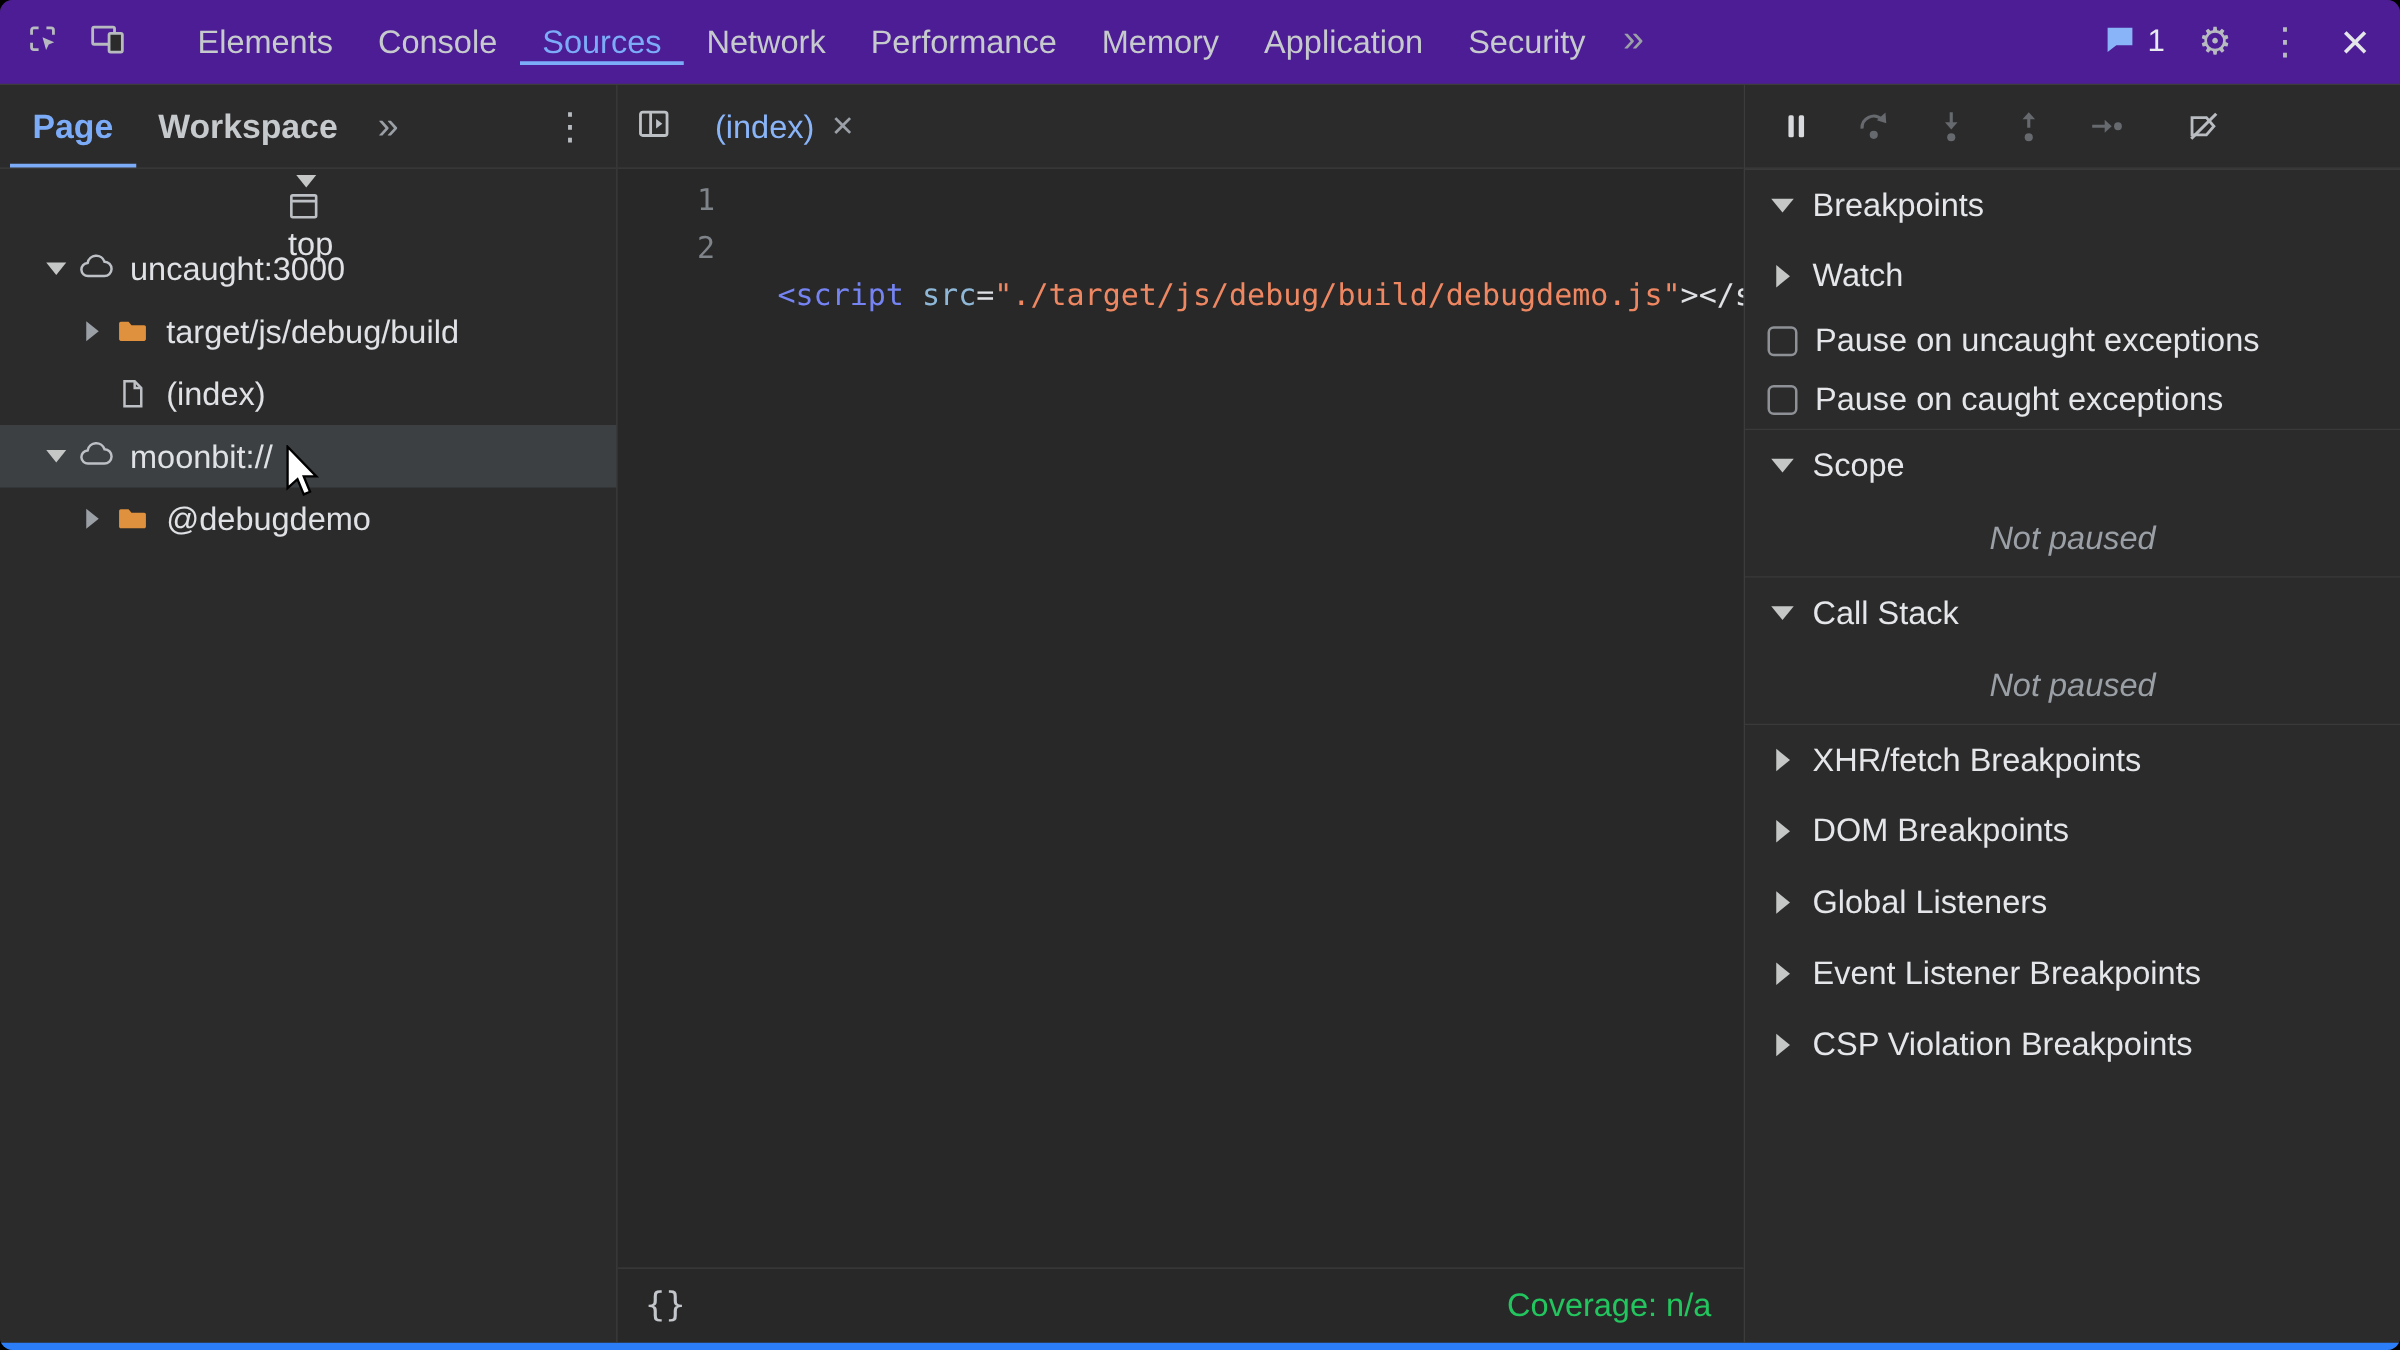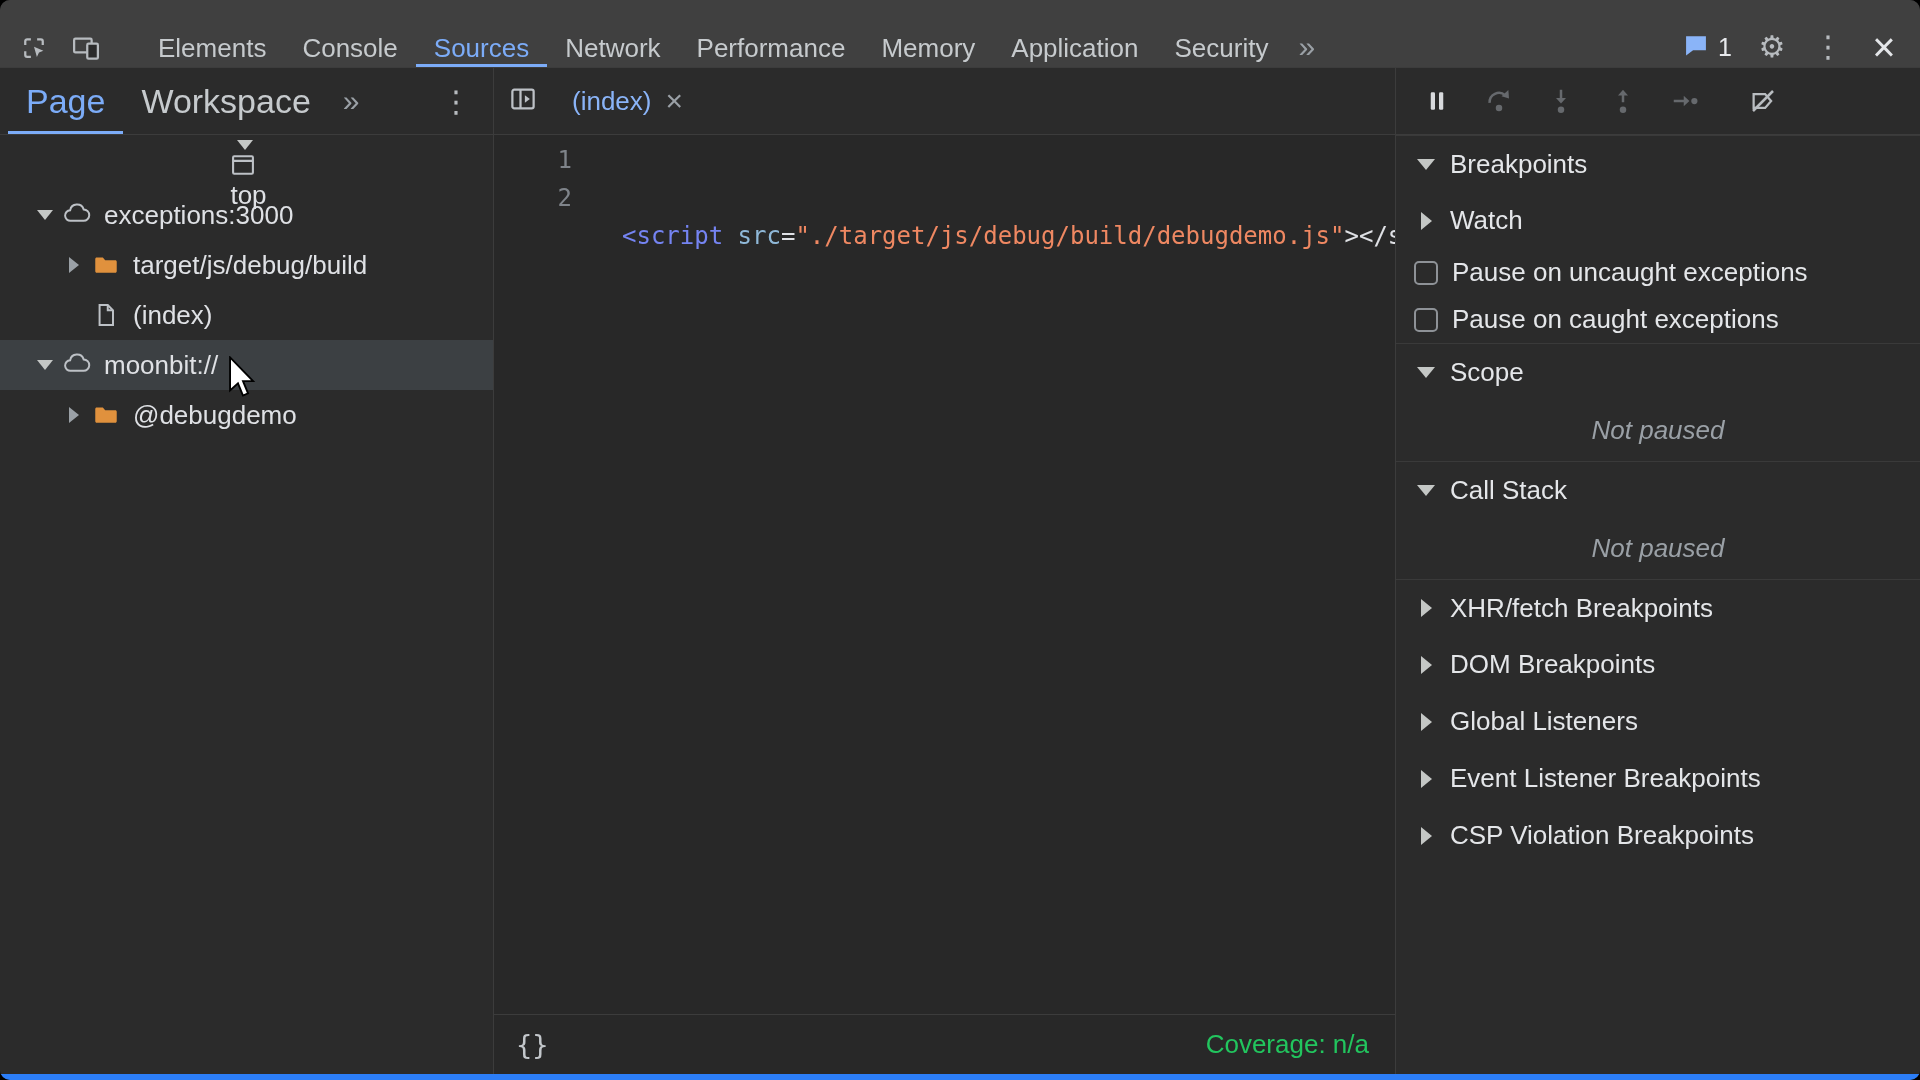--- a/index.html
+++ b/index.html
@@ -2,21 +2,21 @@
 <html><head>
 <meta charset="utf-8">
 <style>
   * { margin:0; padding:0; box-sizing:border-box; }
   html,body { width:1920px; height:1080px; background:#000; overflow:hidden;
               font-family:"Liberation Sans", sans-serif; }
   .devtools { position:relative; width:1920px; height:1080px; background:#2b2b2b;
               color:#dfe1e5; border-radius:10px; overflow:hidden; }
 
   
-  .topbar { display:flex; align-items:flex-end; height:68px; background:#404040;
+  .topbar { display:flex; align-items:center; height:68px; background:#4c1d95;
             border-bottom:1px solid #3c3c3c; padding-left:8px; }
   button { background:none; border:none; color:inherit; font:inherit; cursor:pointer; }
   .icon-btn { width:52px; display:flex; align-items:center; justify-content:center;
               color:#b7bbbf; flex:none; }
   .tabs { display:flex; align-items:stretch; margin-left:28px; }
   .tab { display:flex; align-items:center; padding:0 18px; font-size:26px; color:#c6cacd;
          border-bottom:3px solid transparent; padding-top:3px; cursor:pointer; }
   .tab.active { color:#7cacf8; border-bottom-color:#7cacf8; }
   .tab.more { font-size:30px; color:#9aa0a6; padding:0 12px; }
   .topbar-right { margin-left:auto; display:flex; align-items:center; gap:4px; padding-right:10px; }
@@ -26,22 +26,22 @@
   .msg-count { font-size:25px; color:#e8eaed; }
 
   
   .main { display:flex; height:1006px; }
 
   
   .navigator { width:494px; flex:none; border-right:1px solid #3c3c3c;
                background:#2b2b2b; display:flex; flex-direction:column; position:relative; }
   .nav-header { height:67px; flex:none; border-bottom:1px solid #3c3c3c;
                 display:flex; align-items:stretch; padding-left:8px; }
-  .nav-tab { display:flex; align-items:center; padding:3px 18px 0 18px; font-size:34px;
-             color:#c6cacd; border-bottom:3px solid transparent; cursor:pointer; }
+  .nav-tab { display:flex; align-items:center; padding:3px 18px 0 18px; font-size:27px;
+             color:#c6cacd; border-bottom:3px solid transparent; cursor:pointer;font-weight:bold; }
   .nav-tab.active { color:#7cacf8; border-bottom-color:#7cacf8; }
   .nav-more { display:flex; align-items:center; font-size:30px; color:#9aa0a6; padding:0 14px; }
   .nav-kebab { margin-left:auto; display:flex; align-items:center; padding-right:22px; }
   .nav-kebab span { font-size:30px; color:#b7bbbf; }
 
   .tree { padding-top:5px; font-size:26px; }
   .tree-row { height:50px; display:flex; align-items:center; color:#dfe1e5; cursor:pointer; }
   .tree-row.selected { background:#3c4043; }
   .d0 { padding-left:4px;flex-direction:column; } .d1 { padding-left:36px; } .d2 { padding-left:65px; }
   .tw { width:18px; margin-right:8px; flex:none; display:flex; justify-content:center; }
@@ -187,21 +187,21 @@
 
         <div class="tree-row d1">
           <span class="tw">
               <span class="arr-d"></span>
             </span>
           <span class="ticon">
             <svg viewBox="0 0 24 24" fill="none">
               <path d="M6.5 17a4.5 4.5 0 0 1-.4-9 6 6 0 0 1 11.6-.8A4.2 4.2 0 0 1 17.5 17Z" stroke="currentColor" stroke-width="1.7"></path>
             </svg>
           </span>
-          <span class="tlabel">exceptions:3000</span>
+          <span class="tlabel">uncaught:3000</span>
         </div>
 
         <div class="tree-row d2">
           <span class="tw">
               <span class="arr-r"></span>
             </span>
           <span class="ticon">
             <svg viewBox="0 0 24 24">
               <path d="M2.8 6.8C2.8 6.1 3.3 5.5 4 5.5h5.3l2 2.4H20c.7 0 1.2.6 1.2 1.2v8.2c0 .7-.5 1.3-1.2 1.3H4c-.7 0-1.2-.6-1.2-1.3Z" fill="#e0913d"></path>
             </svg>

